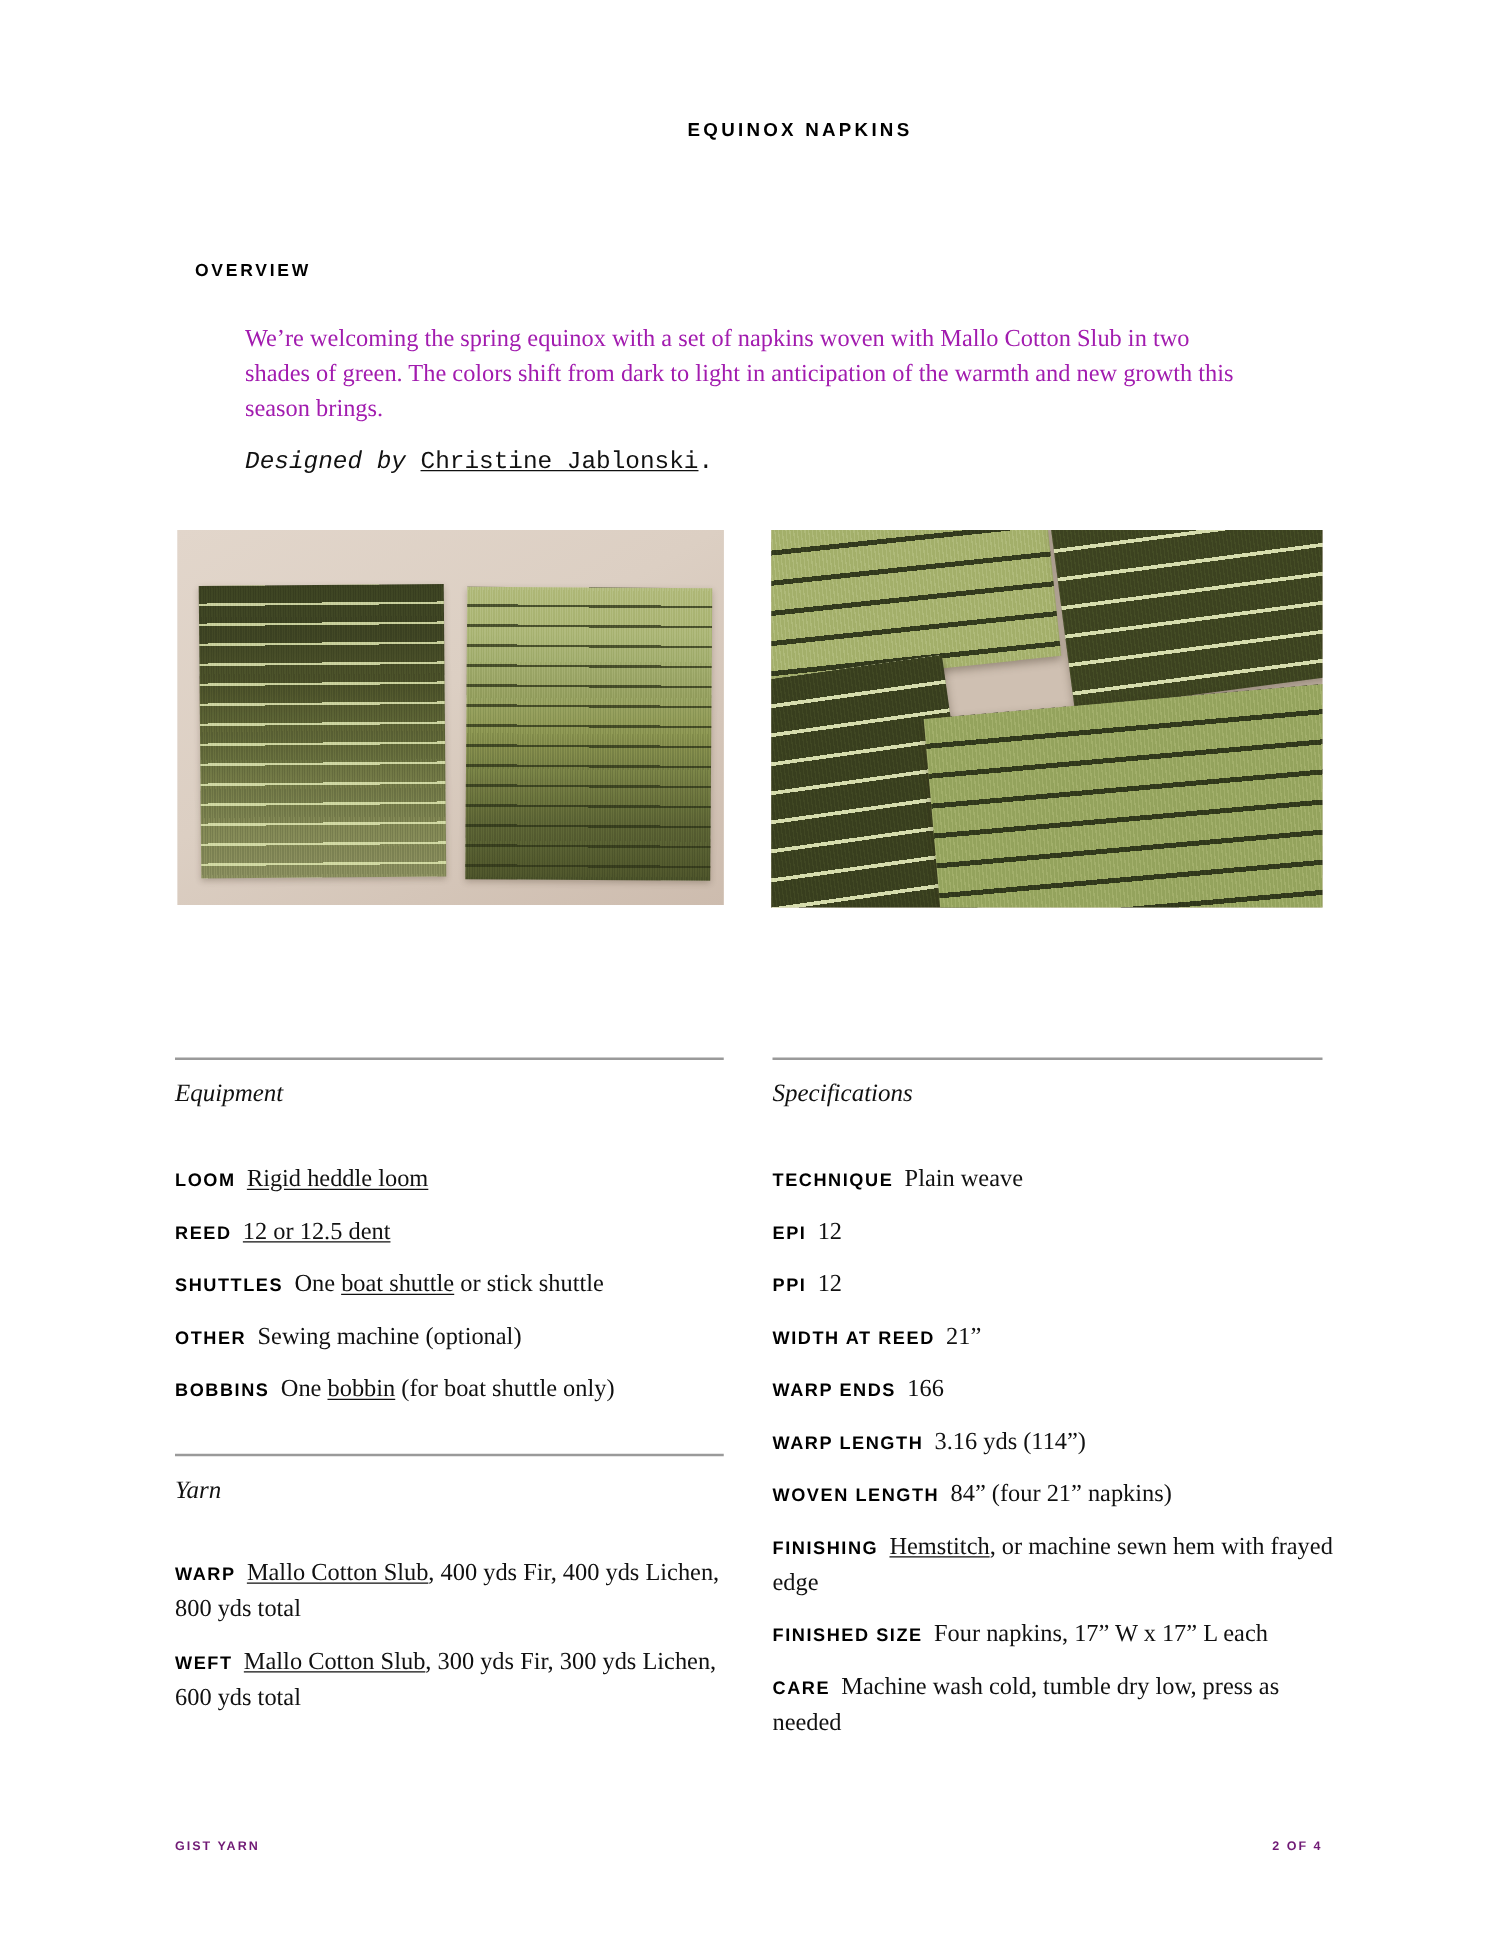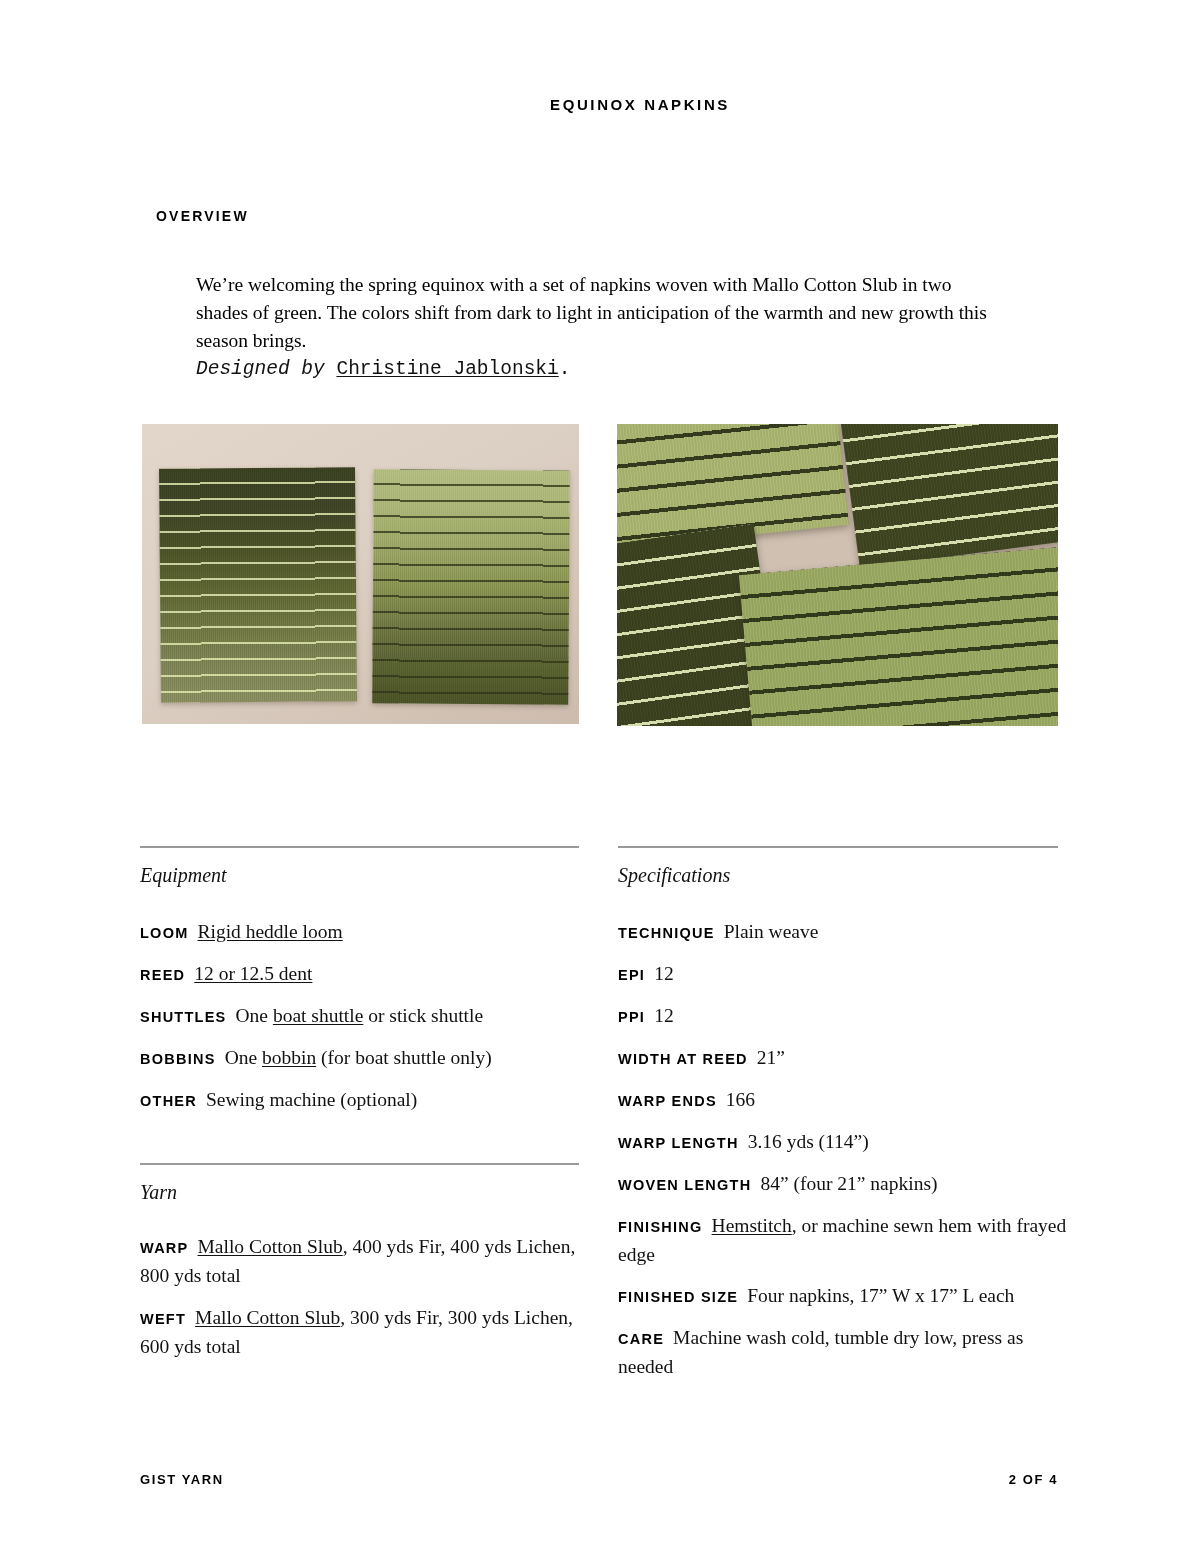--- a/index.html
+++ b/index.html
@@ -43,22 +43,21 @@
   #overview-heading { top: 208px; }
 
   .overview-body {
     position: absolute;
     left: 196px;
     top: 258px;
     width: 812px;
     font-family: "Liberation Serif", serif;
     font-size: 19.5px;
     line-height: 28px;
-    color: #000000;
-    margin-top: 13px;
+    color: #a21caf;
   }
   .overview-credit {
     position: absolute;
     left: 196px;
     top: 355px;
     font-family: Liberation Mono, monospace;
     font-size: 19.5px;
     line-height: 28px;
     font-style: italic;
     color: #111;
@@ -211,21 +210,21 @@
     position: absolute;
     font-family: "Liberation Serif", serif;
     font-size: 19.5px;
     line-height: 28px;
     color: #111;
   }
   #list-equipment      { left: 140px; top: 918px;  width: 452px; }
   #list-specifications { left: 618px; top: 918px;  width: 452px; }
   #list-yarn           { left: 140px; top: 1233px; width: 452px; }
 
-  .spec-row { margin-bottom: 13px; }
+  .spec-row { margin-bottom: 13px; margin-top: 12px; }
   #list-yarn .spec-row { margin-bottom: 14px; }
 
   .spec-label {
     font-family: "Liberation Sans", sans-serif;
     font-weight: bold;
     font-size: 14.5px;
     letter-spacing: 1.25px;
     color: #000;
   }
   .spec-value { color: #111; }
@@ -235,23 +234,23 @@
     color: #111;
   }
   .gap { display: inline-block; width: 9px; }
 
   
   .footer-text {
     position: absolute;
     top: 1472px;
     font-family: "Liberation Sans", sans-serif;
     font-weight: bold;
-    font-size: 13px;
+    font-size: 10px;
     letter-spacing: 1.6px;
-    color: #000000;
+    color: #701a75;
   }
   #footer-brand { left: 140px; }
   #footer-page  { left: 0; width: 1058px; text-align: right; }
 </style>
 </head>
 <body>
 
 <div class="doc-title">EQUINOX NAPKINS</div>
 
 <div class="section-heading" id="overview-heading">OVERVIEW</div>
@@ -290,22 +289,22 @@
 
 <div class="rule" id="rule-equipment"></div>
 <div class="rule" id="rule-specifications"></div>
 <div class="rule" id="rule-yarn"></div>
 
 <div class="group-title" id="title-equipment">Equipment</div>
 <div class="spec-list" id="list-equipment">
     <div class="spec-row"><span class="spec-label">LOOM</span><span class="gap"></span><span class="spec-value"><span class="lnk">Rigid heddle loom</span></span></div>
     <div class="spec-row"><span class="spec-label">REED</span><span class="gap"></span><span class="spec-value"><span class="lnk">12 or 12.5 dent</span></span></div>
     <div class="spec-row"><span class="spec-label">SHUTTLES</span><span class="gap"></span><span class="spec-value"><span>One </span><span class="lnk">boat shuttle</span><span> or stick shuttle</span></span></div>
+    <div class="spec-row"><span class="spec-label">OTHER</span><span class="gap"></span><span class="spec-value"><span>Sewing machine (optional)</span></span></div>
     <div class="spec-row"><span class="spec-label">BOBBINS</span><span class="gap"></span><span class="spec-value"><span>One </span><span class="lnk">bobbin</span><span> (for boat shuttle only)</span></span></div>
-    <div class="spec-row"><span class="spec-label">OTHER</span><span class="gap"></span><span class="spec-value"><span>Sewing machine (optional)</span></span></div>
   </div>
 
 <div class="group-title" id="title-yarn">Yarn</div>
 <div class="spec-list" id="list-yarn">
     <div class="spec-row"><span class="spec-label">WARP</span><span class="gap"></span><span class="spec-value"><span class="lnk">Mallo Cotton Slub</span><span>, 400 yds Fir, 400 yds Lichen, 800 yds total</span></span></div>
     <div class="spec-row"><span class="spec-label">WEFT</span><span class="gap"></span><span class="spec-value"><span class="lnk">Mallo Cotton Slub</span><span>, 300 yds Fir, 300 yds Lichen, 600 yds total</span></span></div>
   </div>
 
 <div class="group-title" id="title-specifications">Specifications</div>
 <div class="spec-list" id="list-specifications">

